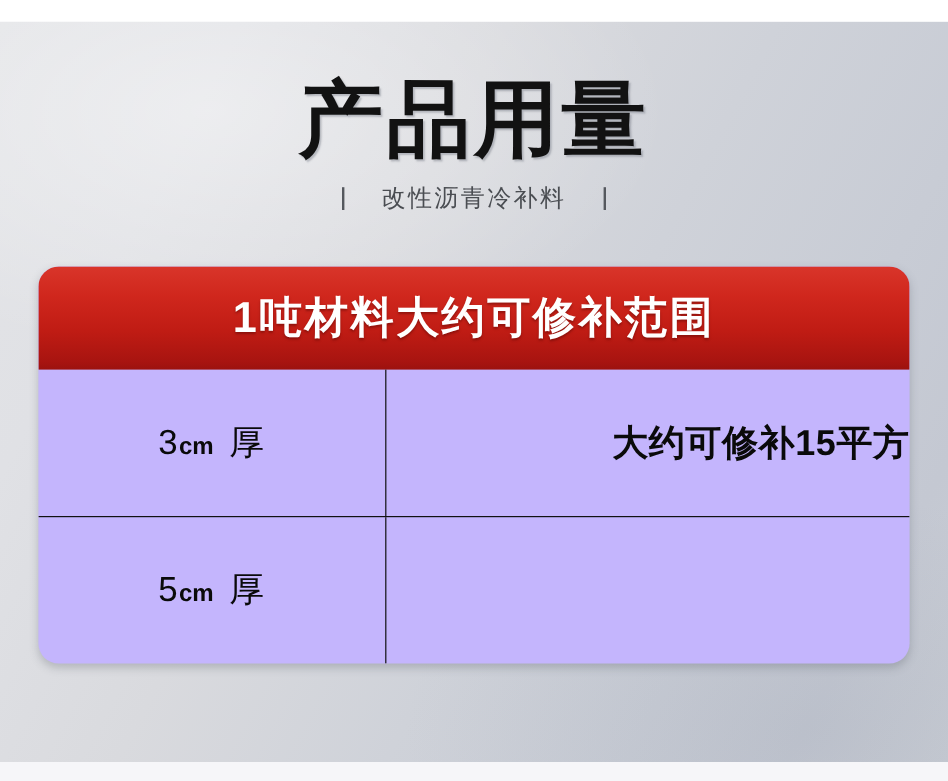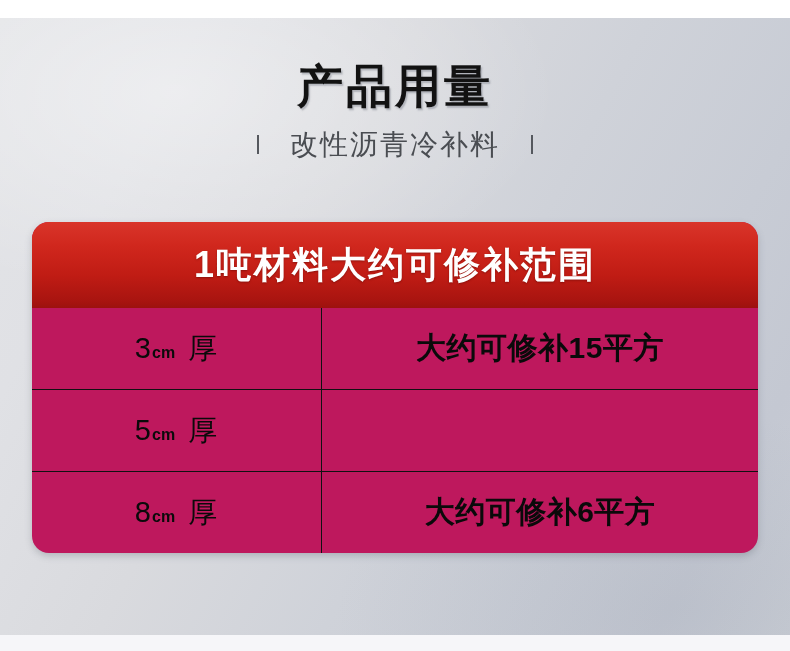--- a/index.html
+++ b/index.html
@@ -65,30 +65,30 @@
 
   
   .heading {
     position: absolute;
     left: 0;
     top: 62px;
     width: 790px;
     text-align: center;
   }
   .heading-title {
-    font-size: 46px;
+    font-size: 70px;
     font-weight: bold;
     color: #121212;
     letter-spacing: 3px;
     line-height: 1.08;
     text-shadow: 1.5px 2px 1.5px rgba(120,125,135,0.45);
   }
   .heading-sub {
     margin-top: 14px;
-    font-size: 28px;
+    font-size: 20px;
     font-weight: normal;
     color: #4a4d52;
     letter-spacing: 2px;
     display: flex;
     align-items: center;
     justify-content: center;
     gap: 31px;
   }
   .sub-rule {
     display: inline-block;
@@ -97,21 +97,21 @@
     background: #55585e;
   }
 
   
   .card {
     position: absolute;
     left: 32px;
     top: 222px;
     width: 726px;
     height: 331px;
-    background: #be185d;
+    background: #c4b5fd;
     border-radius: 17px;
     box-shadow: 0 3px 7px rgba(90,95,105,0.30);
     overflow: hidden;
   }
 
   
   .banner {
     position: relative;
     height: 86px;
     background: linear-gradient(180deg,
@@ -159,31 +159,31 @@
     align-self: stretch;
     display: flex;
     align-items: center;
     justify-content: center;
   }
   .cell-right {
     flex: 1 1 auto;
     text-align: center;
     display: flex;
     align-items: center;
-    justify-content: center;
+    justify-content: flex-end;
   }
   .thk {
     font-size: 29px;
     font-weight: normal;
     color: #0a0a0a;
     letter-spacing: 1px;
     white-space: nowrap;
   }
   .thk .unit {
-    font-size: 16px;
+    font-size: 20px;
     font-weight: bold;
     letter-spacing: 0;
   }
   .thk .gap {
     display: inline-block;
     width: 13px;
   }
   .area {
     font-size: 30px;
     font-weight: bold;
@@ -227,26 +227,18 @@
           <span class="area">大约可修补15平方</span>
         </div>
       </div>
 
       <div class="row">
         <div class="cell-left">
           <span class="thk"><span>5</span><span class="unit">cm</span><span class="gap"></span><span>厚</span></span>
         </div>
       </div>
 
-      <div class="row">
-        <div class="cell-left">
-          <span class="thk"><span>8</span><span class="unit">cm</span><span class="gap"></span><span>厚</span></span>
-        </div>
-        <div class="cell-right">
-          <span class="area">大约可修补6平方</span>
-        </div>
-      </div>
 
 
     </div>
   </div>
 
 </div>
 
 </body></html>

